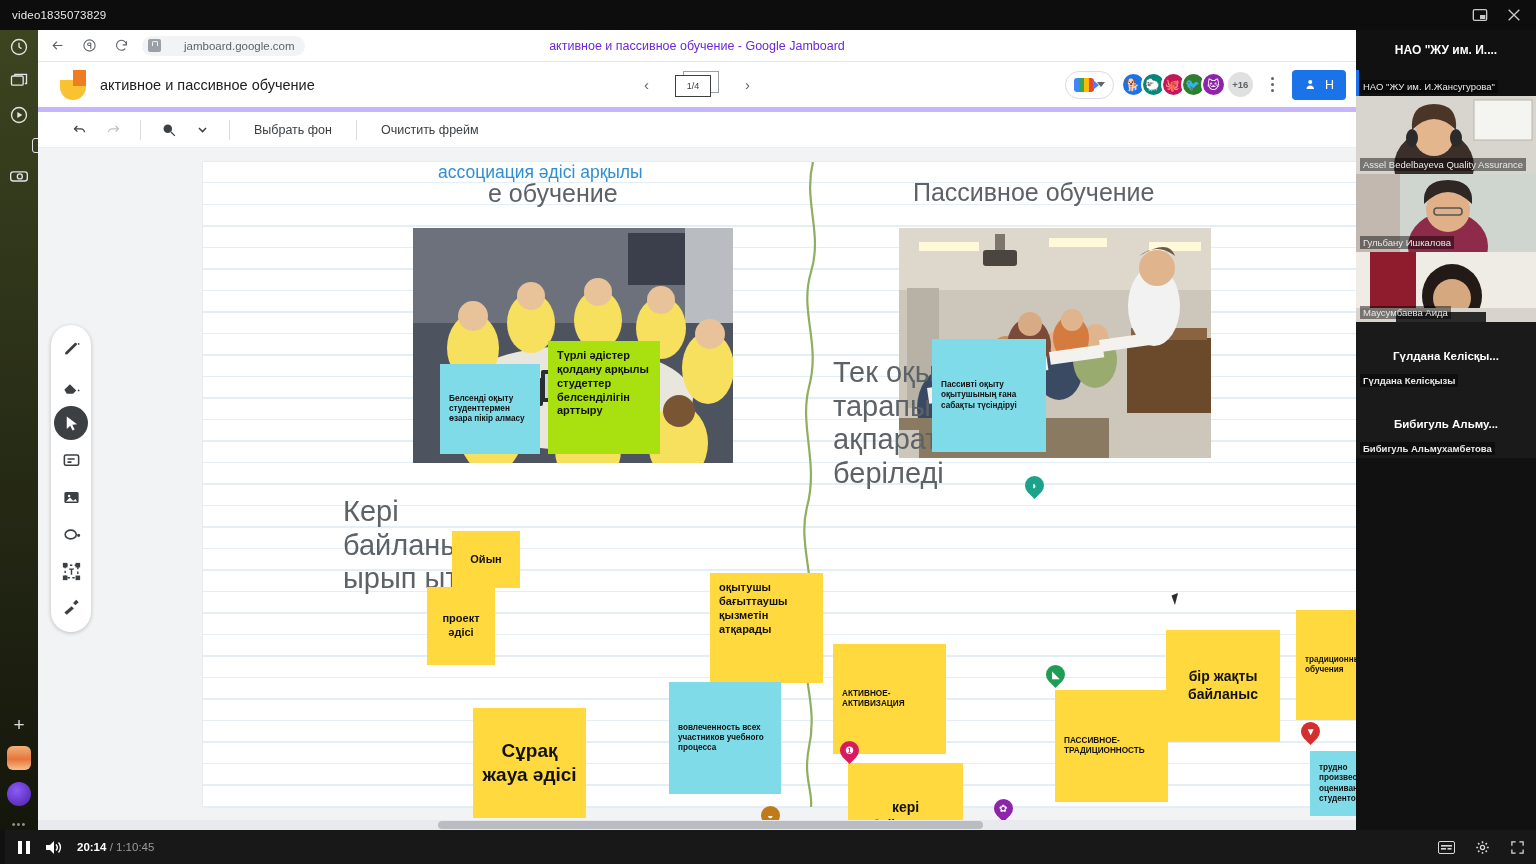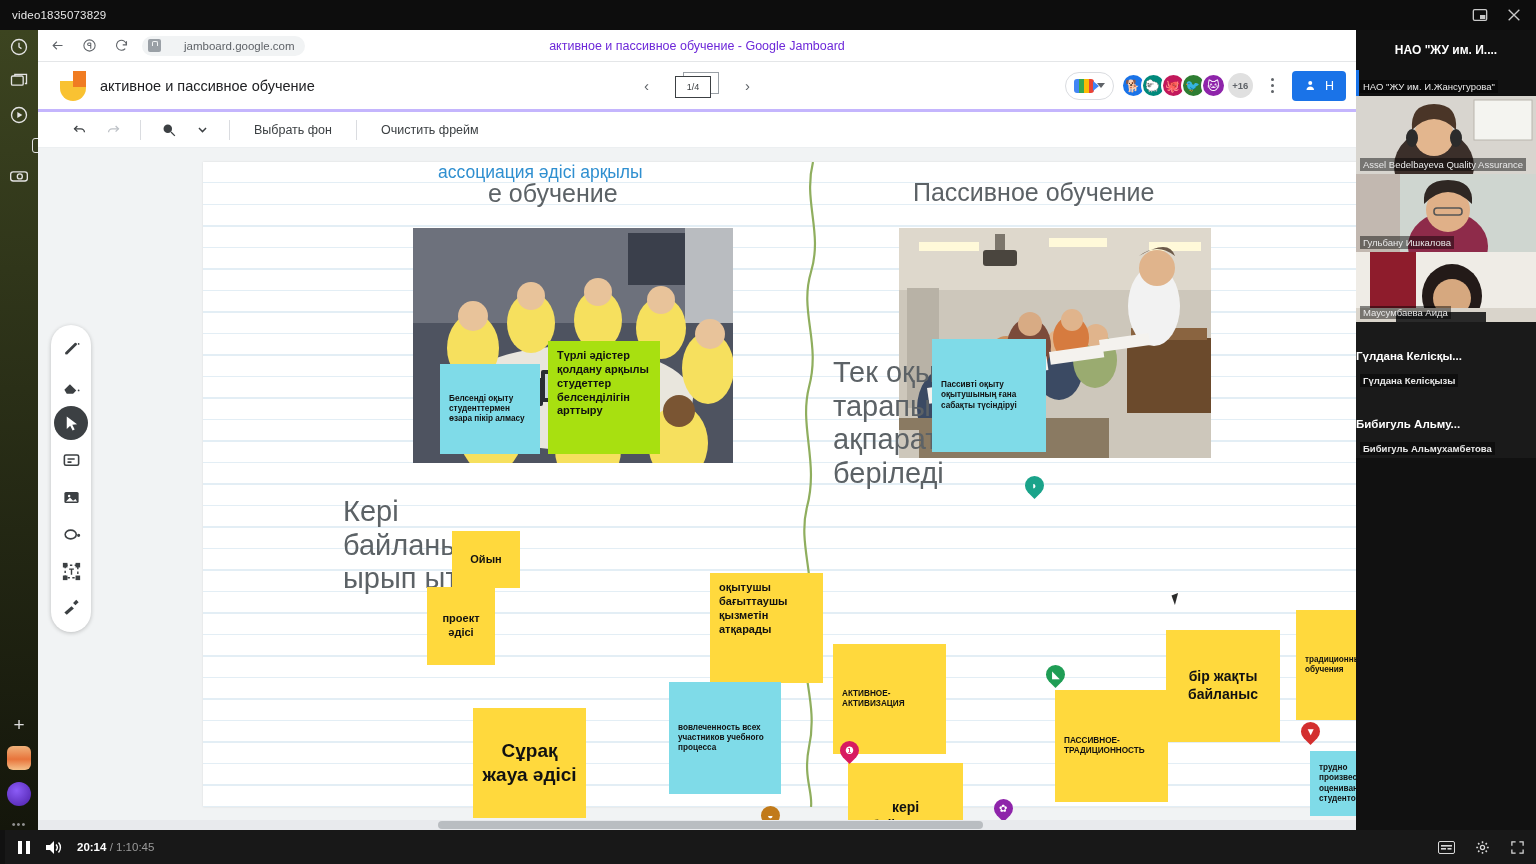--- a/index.html
+++ b/index.html
@@ -56,21 +56,21 @@
   .url-pill { margin-left:8px; height:20px; background:#f1f3f4; border-radius:10px;
               display:flex; align-items:center; padding:0 10px 0 6px; gap:23px;}
   .url-lock { width:13px;height:13px;border-radius:2px;background:#9aa0a6; position:relative;}
   .url-lock:after{content:"";position:absolute;left:4.4px;top:2px;width:4px;height:4px;border:1.3px solid #f1f3f4;border-bottom:none;border-radius:2px 2px 0 0;}
   .url-text { font-size:11.5px; color:#5f6368;}
   .tab-title { position:absolute; left:0; right:0; top:0; height:32px; line-height:32px;
                text-align:center; font-size:12.5px; color:#6d28d9; pointer-events:none;}
 
   
   .jb-header { height:50px; background:#fff; display:flex; align-items:center; padding:0 10px;
-               border-bottom:3px solid #c4b5fd; position:relative;}
+               border-bottom:5px solid #c4b5fd; position:relative;}
   .jb-logo { width:26px; height:30px; margin-left:12px; position:relative;}
   .jb-logo .sq { position:absolute; right:0; top:0; width:13px; height:16px; background:#f07c22;}
   .jb-logo .bl { position:absolute; left:0; bottom:0; width:26px; height:20px;
                  background:#f9c232; border-radius:0 0 13px 13px;}
   .jb-name { margin-left:14px; font-size:14.5px; color:#202124;}
   .jb-pager { position:absolute; left:50%; transform:translateX(-50%); display:flex; align-items:center; gap:26px;}
   .pager-arrow { color:#5f6368; font-size:15px; cursor:pointer;}
   .pager-box { position:relative; width:44px; height:28px;}
   .pager-box .back { position:absolute; right:0; top:0; width:36px; height:22px; border:1.4px solid #9aa0a6;}
   .pager-box .front { position:absolute; left:0; top:4px; width:36px; height:22px; border:1.8px solid #3c4043;
@@ -150,21 +150,21 @@
   
   .hscroll { position:absolute; left:0; bottom:0; width:100%; height:10px; background:#e8eaed;}
   .hscroll .thumb { position:absolute; left:400px; top:1px; width:545px; height:8px;
                     background:#b9bdc1; border-radius:4px;}
 
   
   .meet-panel { position:absolute; right:0; top:30px; width:180px; height:800px; background:#111;}
   .mp-tile { position:relative; width:180px; overflow:hidden; background:#1c1c1c;}
   .mp-name { position:absolute; left:4px; bottom:3px; color:#e8e8e8; font-size:9.5px;
              background:rgba(0,0,0,.45); padding:1px 3px; max-width:174px; white-space:nowrap; overflow:hidden;}
-  .mp-dark { display:flex; align-items:center; justify-content:flex-start; color:#fff;
+  .mp-dark { display:flex; align-items:center; justify-content:center; color:#fff;
              font-size:11.5px; font-weight:bold; background:#1a1a1a;}
   .mp-bluebar { position:absolute; left:0; top:0; width:3px; height:100%; background:#1a73e8;}
 </style>
 </head>
 <body>
 
 <div id="root">
 
   <div class="player-topbar">
     <div class="player-title">video1835073829</div>

